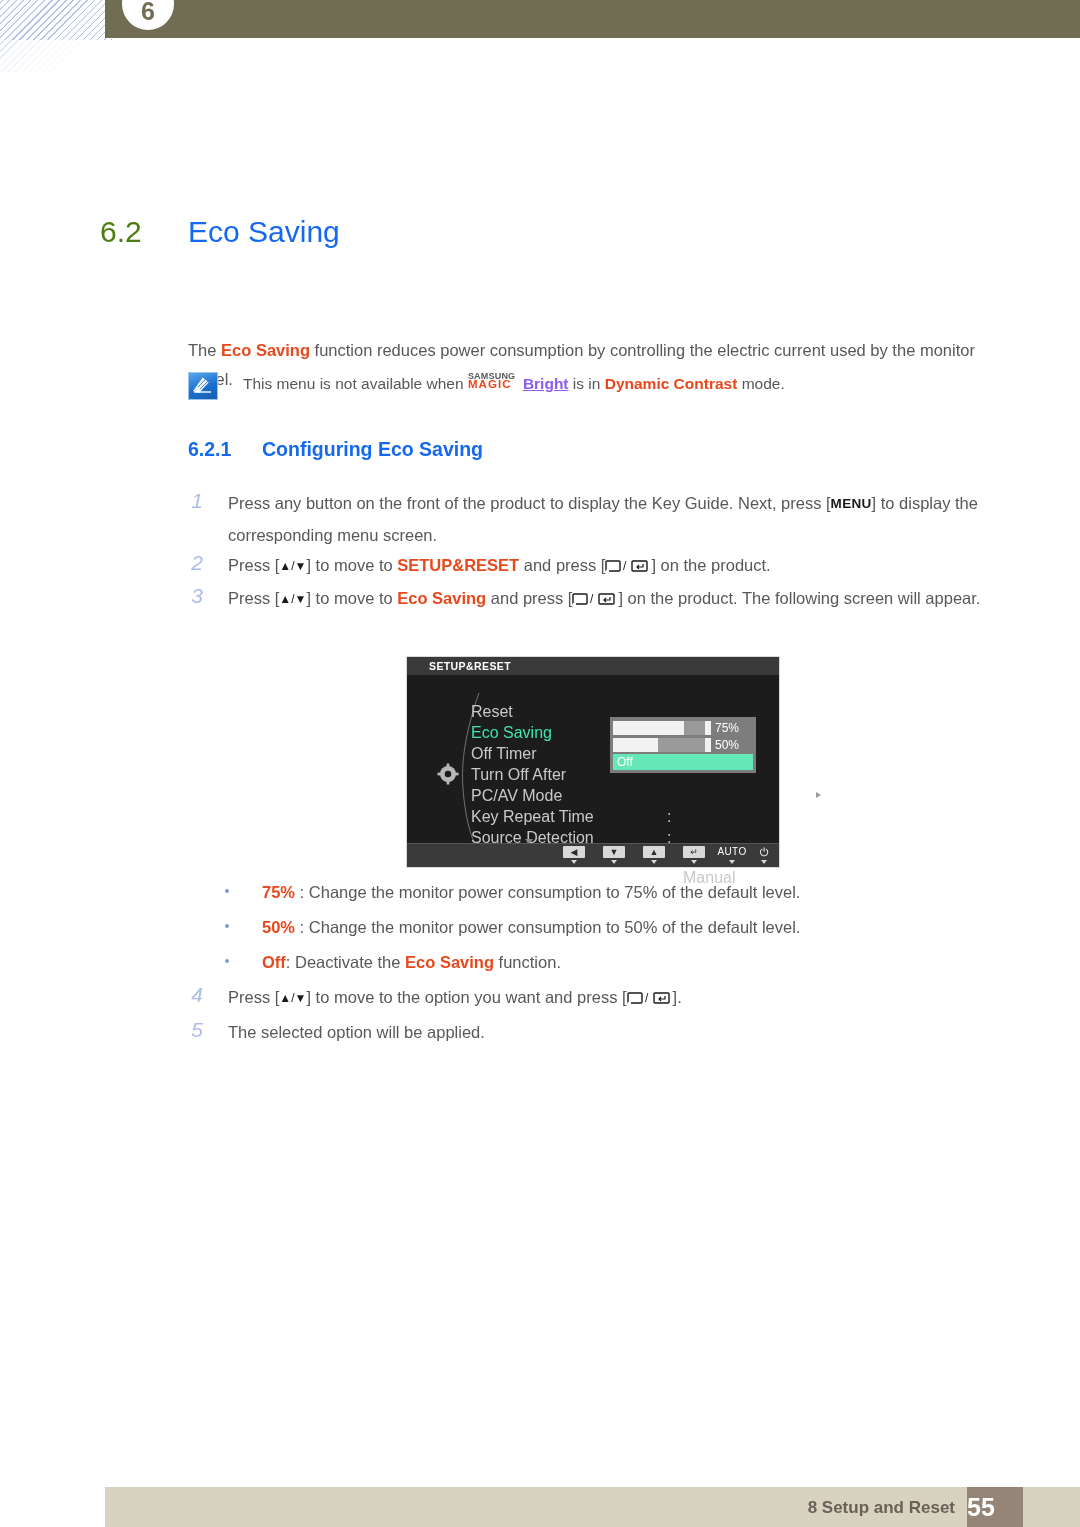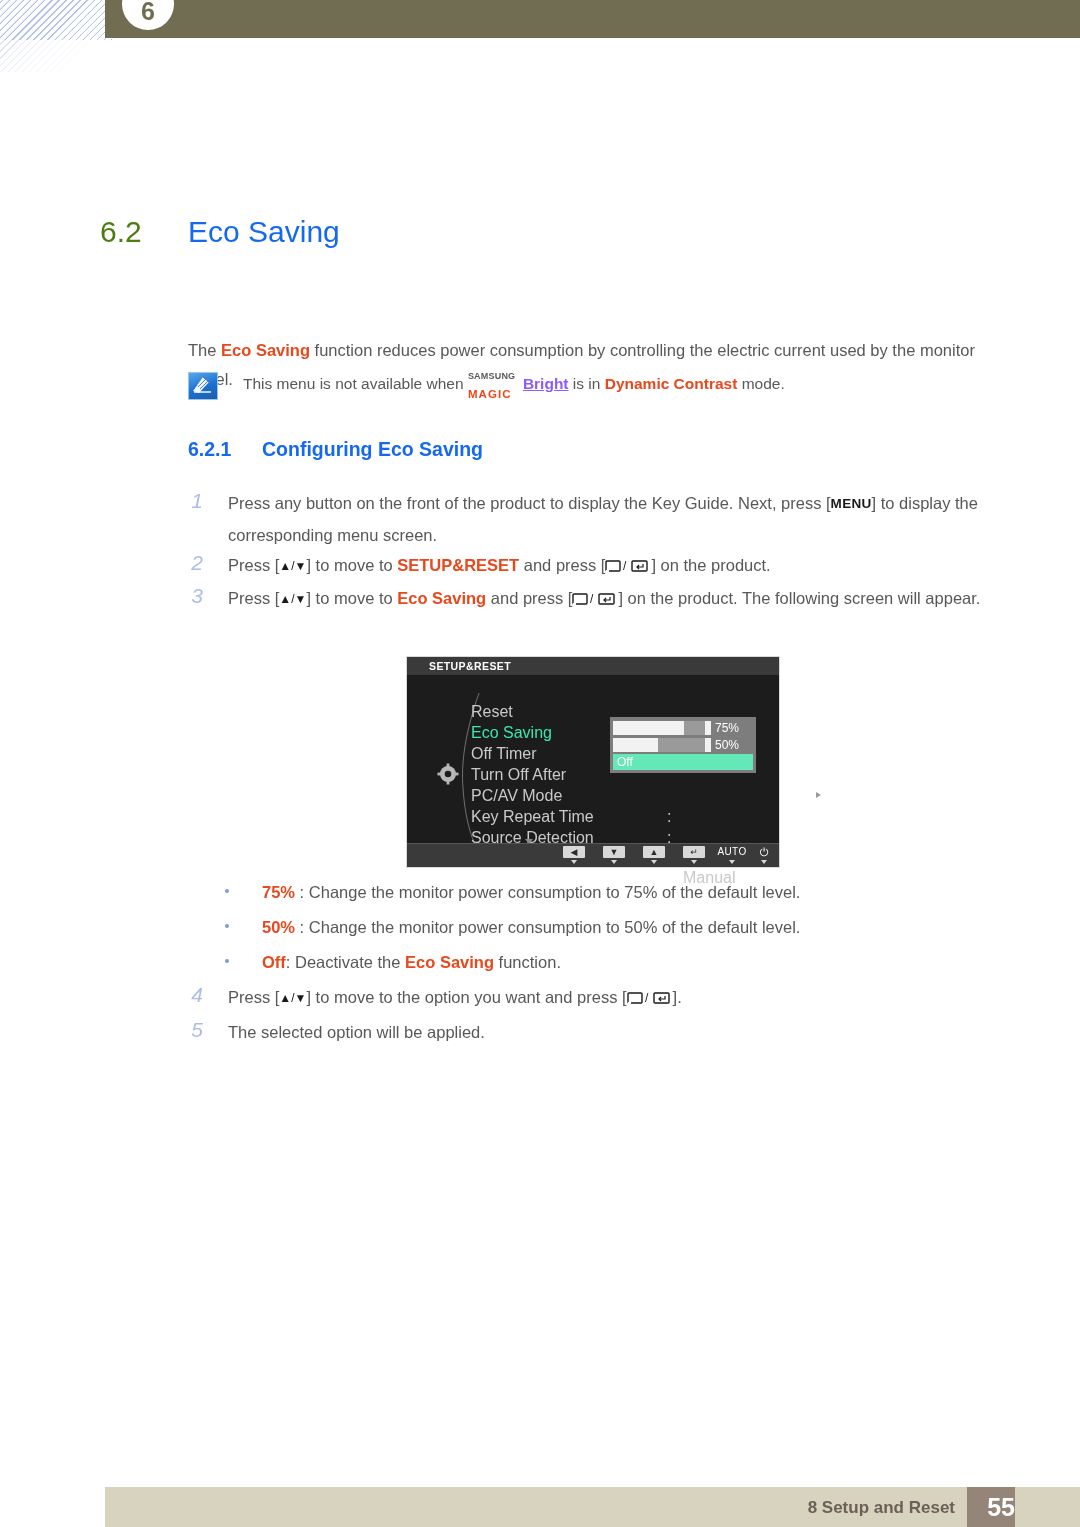--- a/index.html
+++ b/index.html
@@ -141,21 +141,21 @@
   .magic .s {
     position: absolute;
     left: 0; top: -8px;
     font-size: 9px;
     font-weight: bold;
     letter-spacing: 0.2px;
     color: #58585a;
   }
   .magic .m {
     position: absolute;
-    left: 0; top: 10px;
+    left: 0; top: 0;
     font-size: 11.5px;
     font-weight: bold;
     letter-spacing: 1.1px;
     color: #e8481c;
   }
   .brightu {
     color: #8b5cf6;
     font-weight: bold;
     text-decoration: underline;
   }
@@ -387,26 +387,26 @@
   .footer-text {
     position: absolute;
     right: 125px; top: 1498px;
     font-size: 17px;
     color: #6b5f58;
     font-weight: bold;
   }
   .footer-page {
     position: absolute;
     left: 967px; top: 1487px;
-    width: 48px; height: 40px;
+    width: 56px; height: 40px;
     background: #948578;
     color: #ffffff;
     font-size: 25px;
     font-weight: bold;
-    text-align: right;
+    text-align: left;
     line-height: 40px;
   }
 </style>
 </head>
 <body>
 
 <div id="page">
 
   <div class="hatch"></div>
   <div class="hatch2"></div>

